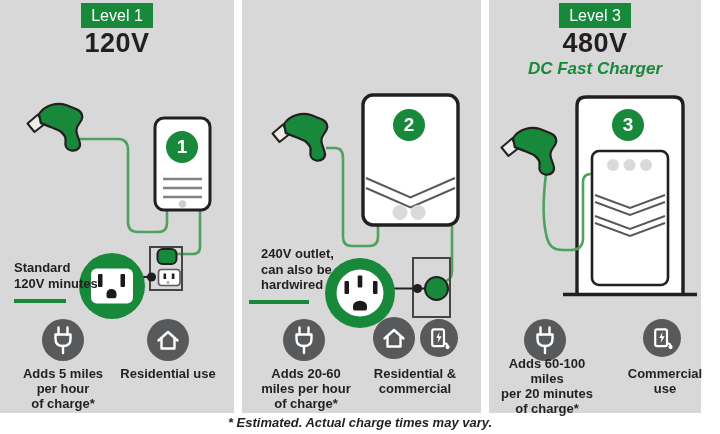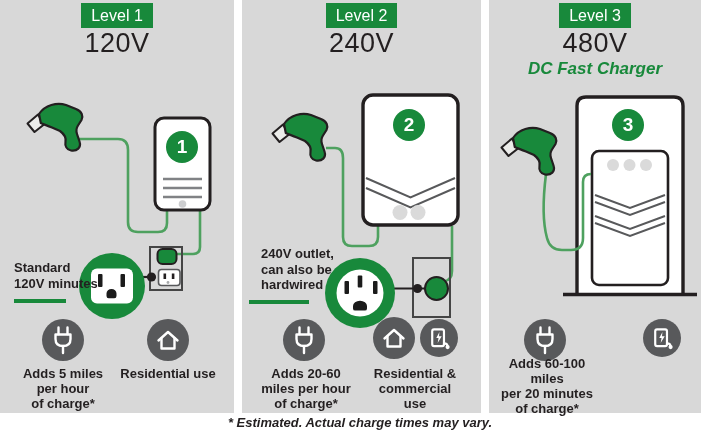--- a/index.html
+++ b/index.html
@@ -7,21 +7,21 @@
     width:720px;height:434px;position:relative;overflow:hidden;
     background:#ffffff;color:var(--ink,#231f20);
     font-family:"Liberation Sans", sans-serif;
   }
   .panel{position:absolute;top:0;height:413px;background:var(--panel_bg,#d8d8d8);}
   .hdr{position:absolute;top:3px;left:0;right:0;text-align:center;}
   .badge{
     display:inline-block;background:var(--accent_green,#18893b);color:#fff;
     font-weight:400;font-size:16px;line-height:25px;padding:0 10px;
   }
-  .volt{font-weight:400;font-size:27px;line-height:30px;letter-spacing:.5px;color:var(--ink,#231f20);}
+  .volt{font-weight:700;font-size:27px;line-height:30px;letter-spacing:.5px;color:var(--ink,#231f20);}
   .subtitle{font-style:italic;font-weight:700;font-size:17px;line-height:22px;color:var(--accent_green,#18893b);}
   .art{position:absolute;left:0;top:0;}
   .numc{
     position:absolute;width:32px;height:32px;border-radius:50%;
     background:var(--accent_green,#18893b);color:#fff;font-weight:700;font-size:19px;
     display:flex;align-items:center;justify-content:center;
   }
   .note{position:absolute;font-size:13px;font-weight:700;line-height:15.5px;color:var(--ink,#231f20);}
   .gunderline{position:absolute;height:3.5px;background:var(--accent_green,#18893b);}
   .stat-icon{position:absolute;}
@@ -113,24 +113,20 @@
       <path d="M11.5 21.5 L21 13 L30.5 21.5" class="wht"></path>
       <path d="M14.5 19.5 V29.5 H27.5 V19.5" class="wht"></path>
     </svg>
   </div>
   <div class="cap" style="left:118px;top:366px;width:100px;">
     <div>Residential use</div>
   </div>
 </div>
 
 <div class="panel" style="left:242px;width:239px;">
-  <div class="hdr">
-    <div class="badge">Level 2</div>
-    <div class="volt">240V</div>
-  </div>
 
   <svg class="art" width="239" height="413" viewBox="0 0 239 413">
     <path class="cable" d="M 84 148 L 93 148 Q 101 148 101 158 L 101 237 Q 101 246 110 246 L 127 246 Q 136 246 136 237 L 136 226"></path>
     <use href="#gun" x="28" y="108"></use>
     <path class="cable" d="M 210 226 L 210 271 Q 210 280 202 281.5"></path>
     <rect x="121" y="95" width="95" height="130" rx="10" fill="#fff" class="inkS" stroke-width="3.4"></rect>
     <g stroke="#58595b" stroke-width="2" fill="none">
       <polyline points="124,178 168.5,197.5 213,178"></polyline>
       <polyline points="124,188 168.5,207.5 213,188"></polyline>
     </g>
@@ -185,21 +181,20 @@
       <circle cx="21" cy="21" r="21" class="circF"></circle>
       <rect x="13.5" y="11.5" width="13" height="18.5" rx="2" class="wht" stroke-width="2.2"></rect>
       <path d="M21.5 14.5 L18 21 H20.5 L19.5 26.5 L24 19 H21 Z" fill="#fff"></path>
       <path d="M26.5 27 Q30.5 27 30.5 30.5" class="wht" stroke-width="1.8"></path>
       <circle cx="30.5" cy="31" r="2.3" fill="#fff"></circle>
     </svg>
   </div>
   <div class="cap" style="left:123px;top:366px;width:100px;">
     <div>Residential &amp;</div>
     <div>commercial</div>
-    <div>use</div>
   </div>
 </div>
 
 <div class="panel" style="left:489px;width:212px;">
   <div class="hdr">
     <div class="badge">Level 3</div>
     <div class="volt">480V</div>
     <div class="subtitle">DC Fast Charger</div>
   </div>
 
@@ -240,15 +235,18 @@
 
   <div class="stat-icon" style="left:154px;top:319px;">
     <svg width="38" height="38" viewBox="0 0 42 42">
       <circle cx="21" cy="21" r="21" class="circF"></circle>
       <rect x="13.5" y="11.5" width="13" height="18.5" rx="2" class="wht" stroke-width="2.2"></rect>
       <path d="M21.5 14.5 L18 21 H20.5 L19.5 26.5 L24 19 H21 Z" fill="#fff"></path>
       <path d="M26.5 27 Q30.5 27 30.5 30.5" class="wht" stroke-width="1.8"></path>
       <circle cx="30.5" cy="31" r="2.3" fill="#fff"></circle>
     </svg>
   </div>
+  <div class="cap" style="left:126px;top:366px;width:100px;">
+    <div>Commercial use</div>
+  </div>
 </div>
 
 <div class="footnote">* Estimated. Actual charge times may vary.</div>
 
 </body></html>

